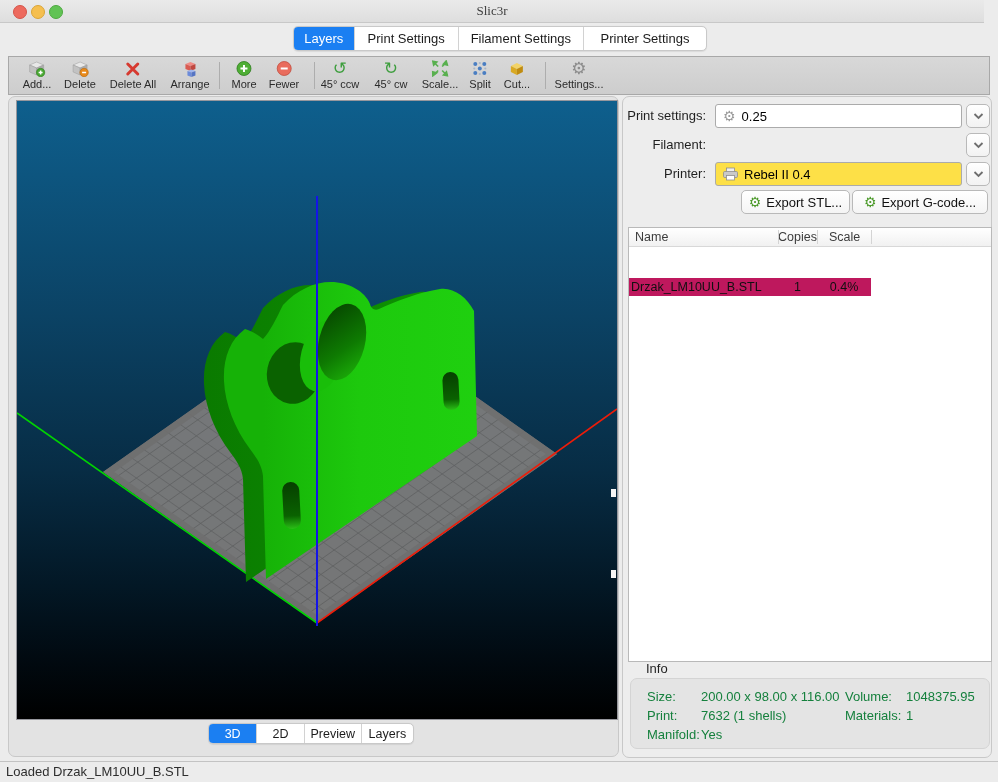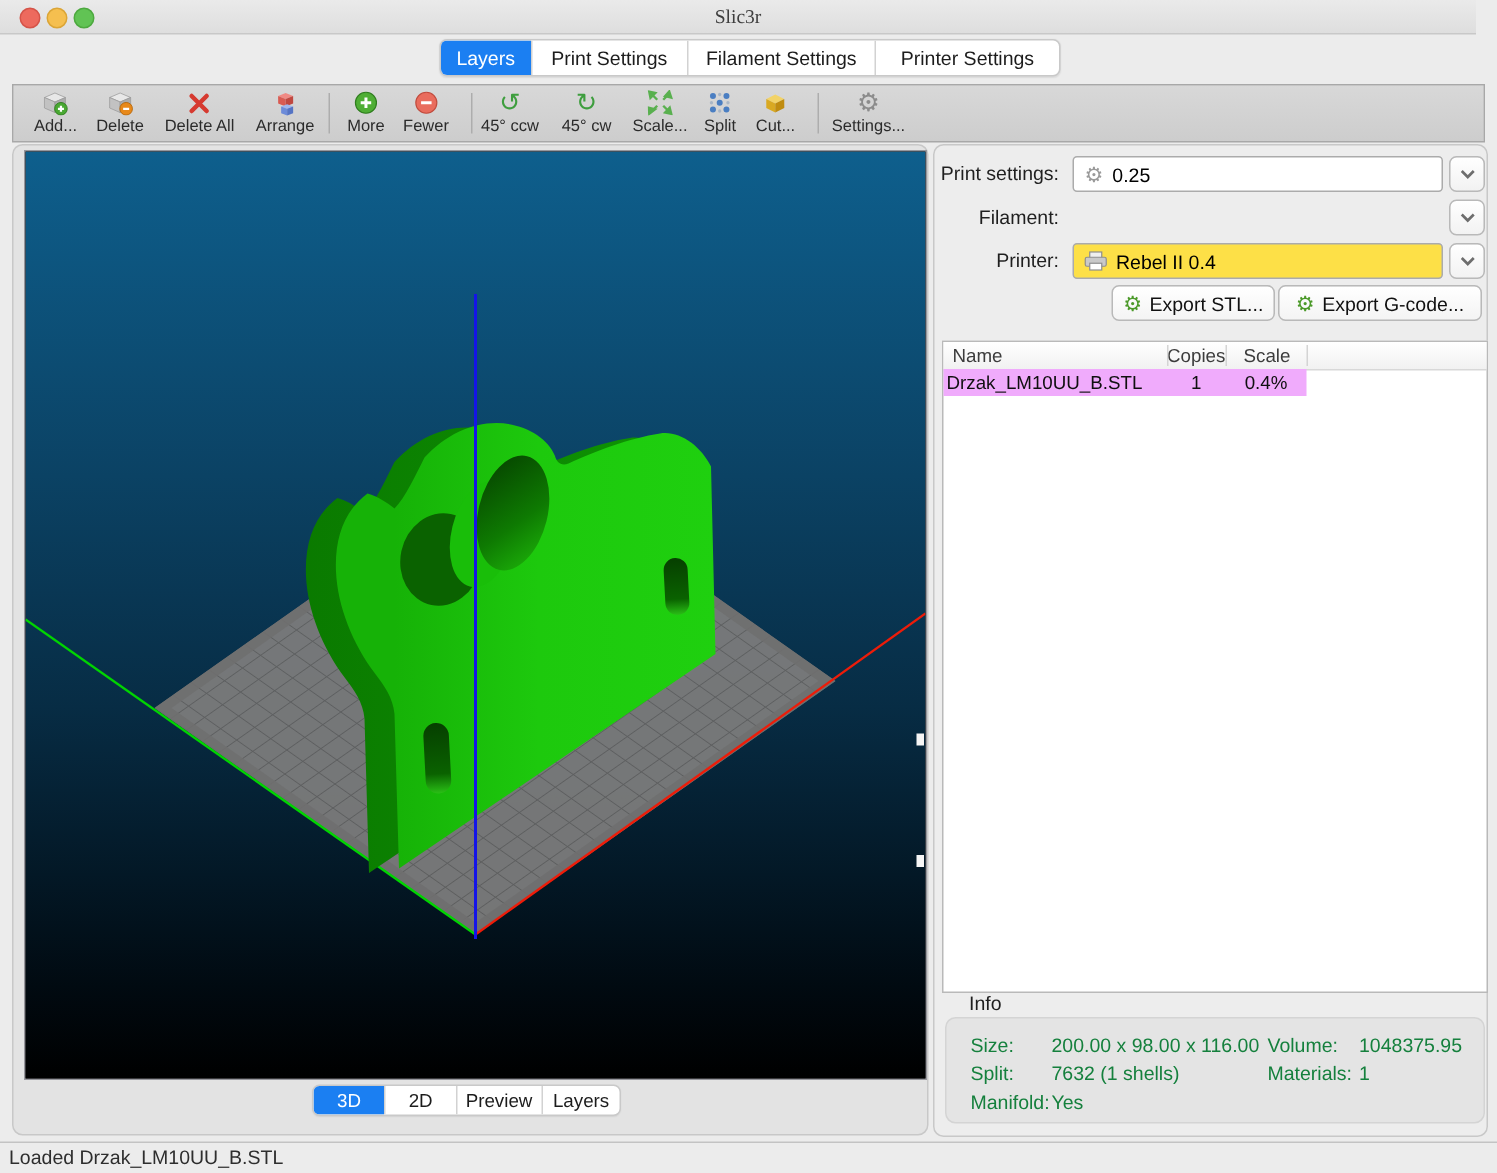--- a/index.html
+++ b/index.html
@@ -333,34 +333,34 @@
 
   <div class="abs objtable">
     <div class="th">
       <span style="left:6px;">Name</span>
       <span style="left:149px;width:39px;text-align:center;">Copies</span>
       <span style="left:188px;width:54px;text-align:left;margin-left:12px;">Scale</span>
       <div class="colsep" style="left:149px;"></div>
       <div class="colsep" style="left:188px;"></div>
       <div class="colsep" style="left:242px;"></div>
     </div>
-    <div class="trow" style="left:0;width:242px;background:#f0abfc;">
+    <div class="trow" style="left:0;width:242px;background:#be185d;margin-top:32px;">
       <span style="left:2px;">Drzak_LM10UU_B.STL</span>
       <span style="left:149px;width:39px;text-align:center;">1</span>
       <span style="left:188px;width:54px;text-align:center;">0.4%</span>
     </div>
   </div>
 
   <div class="abs" style="left:646px;top:661px;font-size:13px;color:#1F1F1F;">Info</div>
   <div class="abs infobox">
     <span style="left:16px;top:10px;">Size:</span>
     <span style="left:70px;top:10px;">200.00 x 98.00 x 116.00</span>
     <span style="left:214px;top:10px;">Volume:</span>
     <span style="left:275px;top:10px;">1048375.95</span>
-    <span style="left:16px;top:29px;">Split:</span>
+    <span style="left:16px;top:29px;">Print:</span>
     <span style="left:70px;top:29px;">7632 (1 shells)</span>
     <span style="left:214px;top:29px;">Materials:</span>
     <span style="left:275px;top:29px;">1</span>
     <span style="left:16px;top:48px;">Manifold:</span>
     <span style="left:70px;top:48px;">Yes</span>
   </div>
 
   <div class="abs statusbar">
     <div class="statustext">Loaded Drzak_LM10UU_B.STL</div>
   </div>

